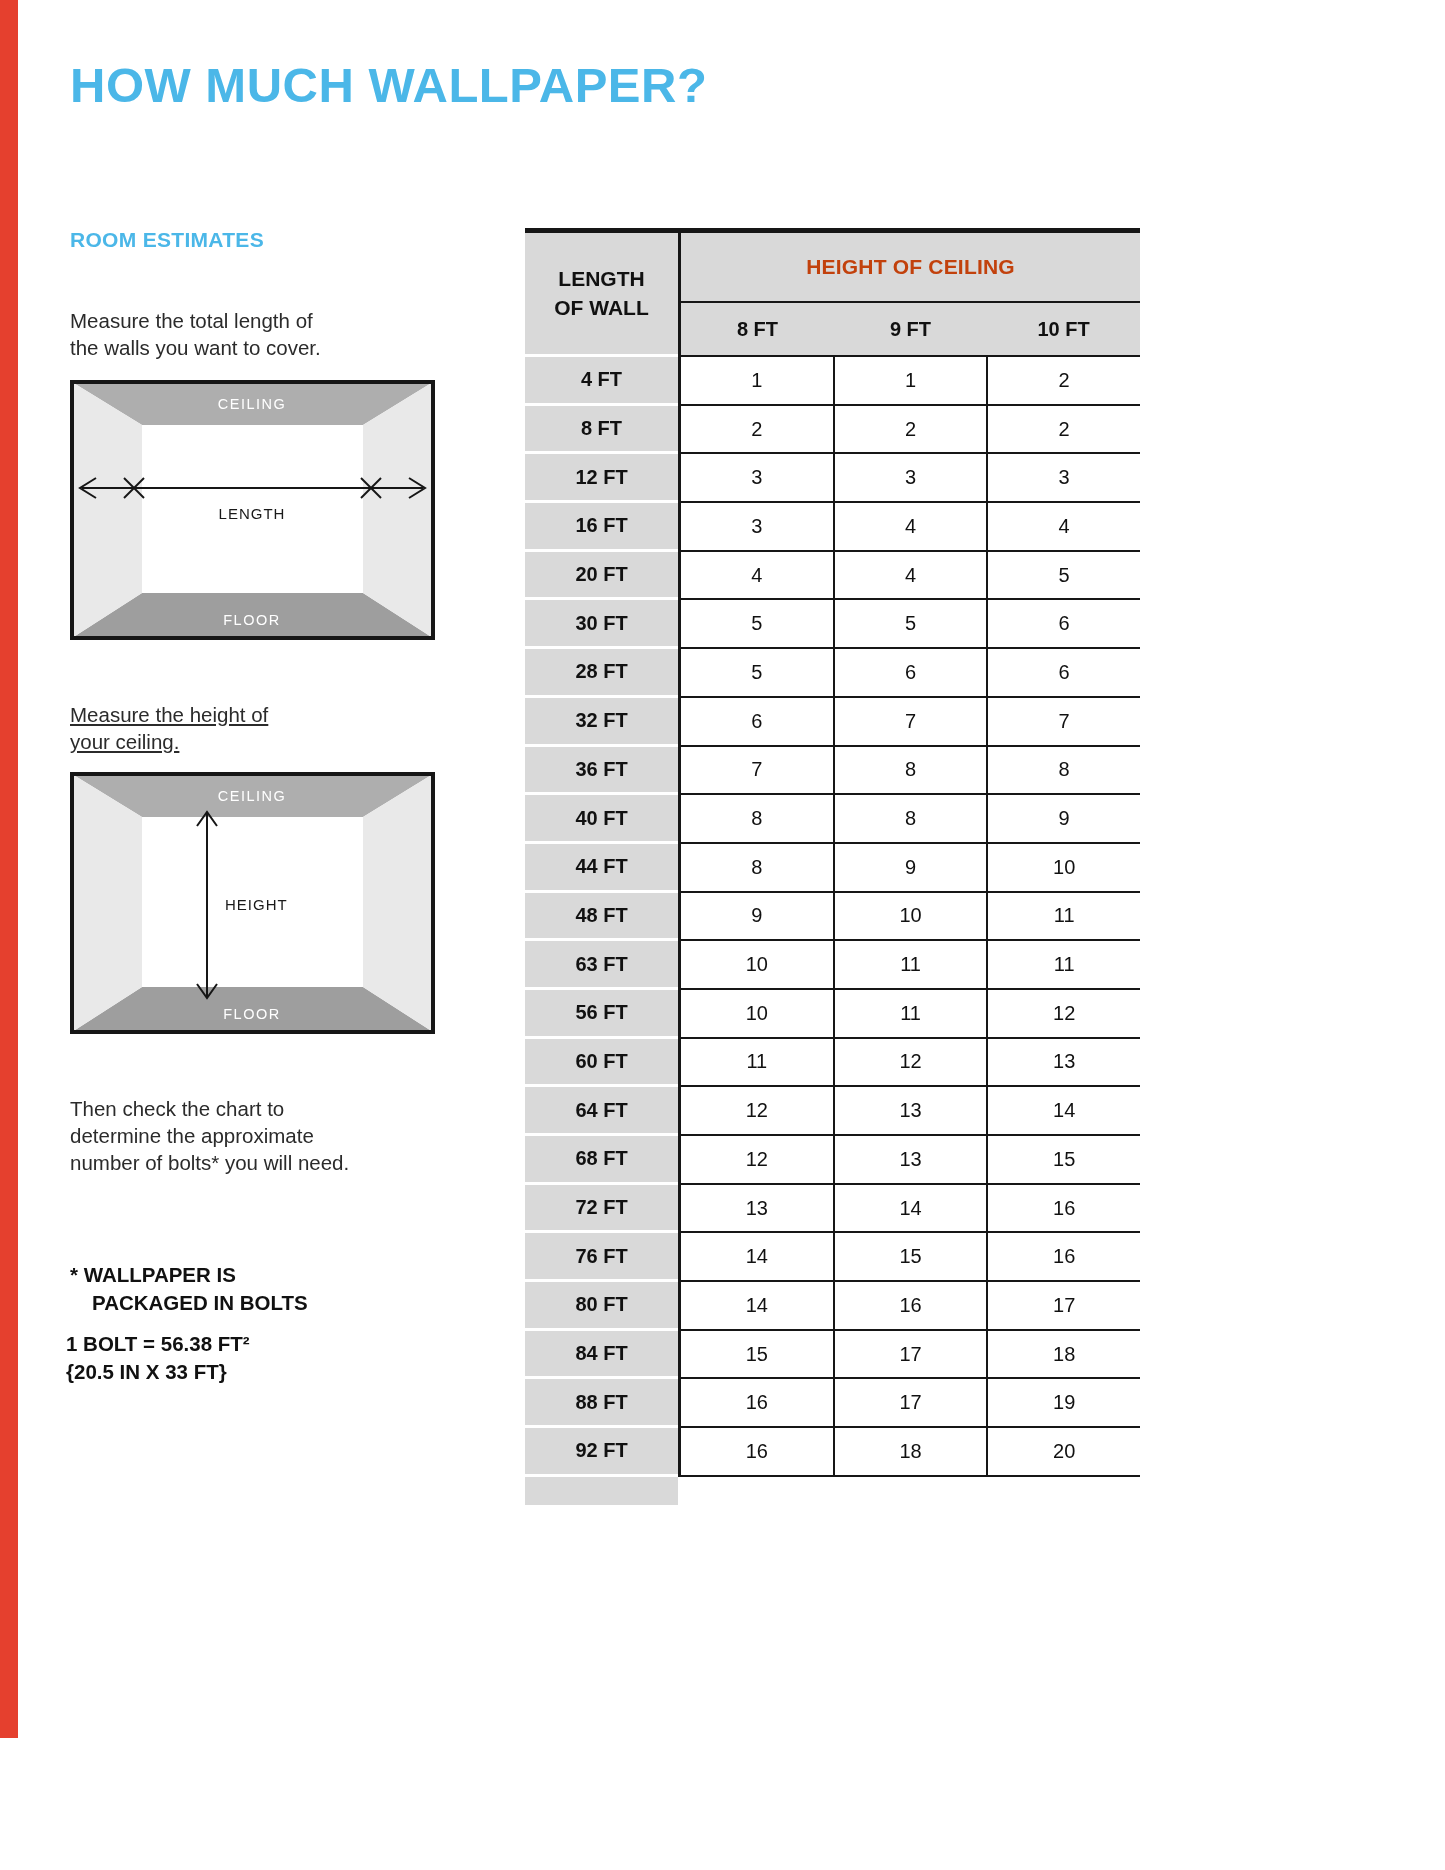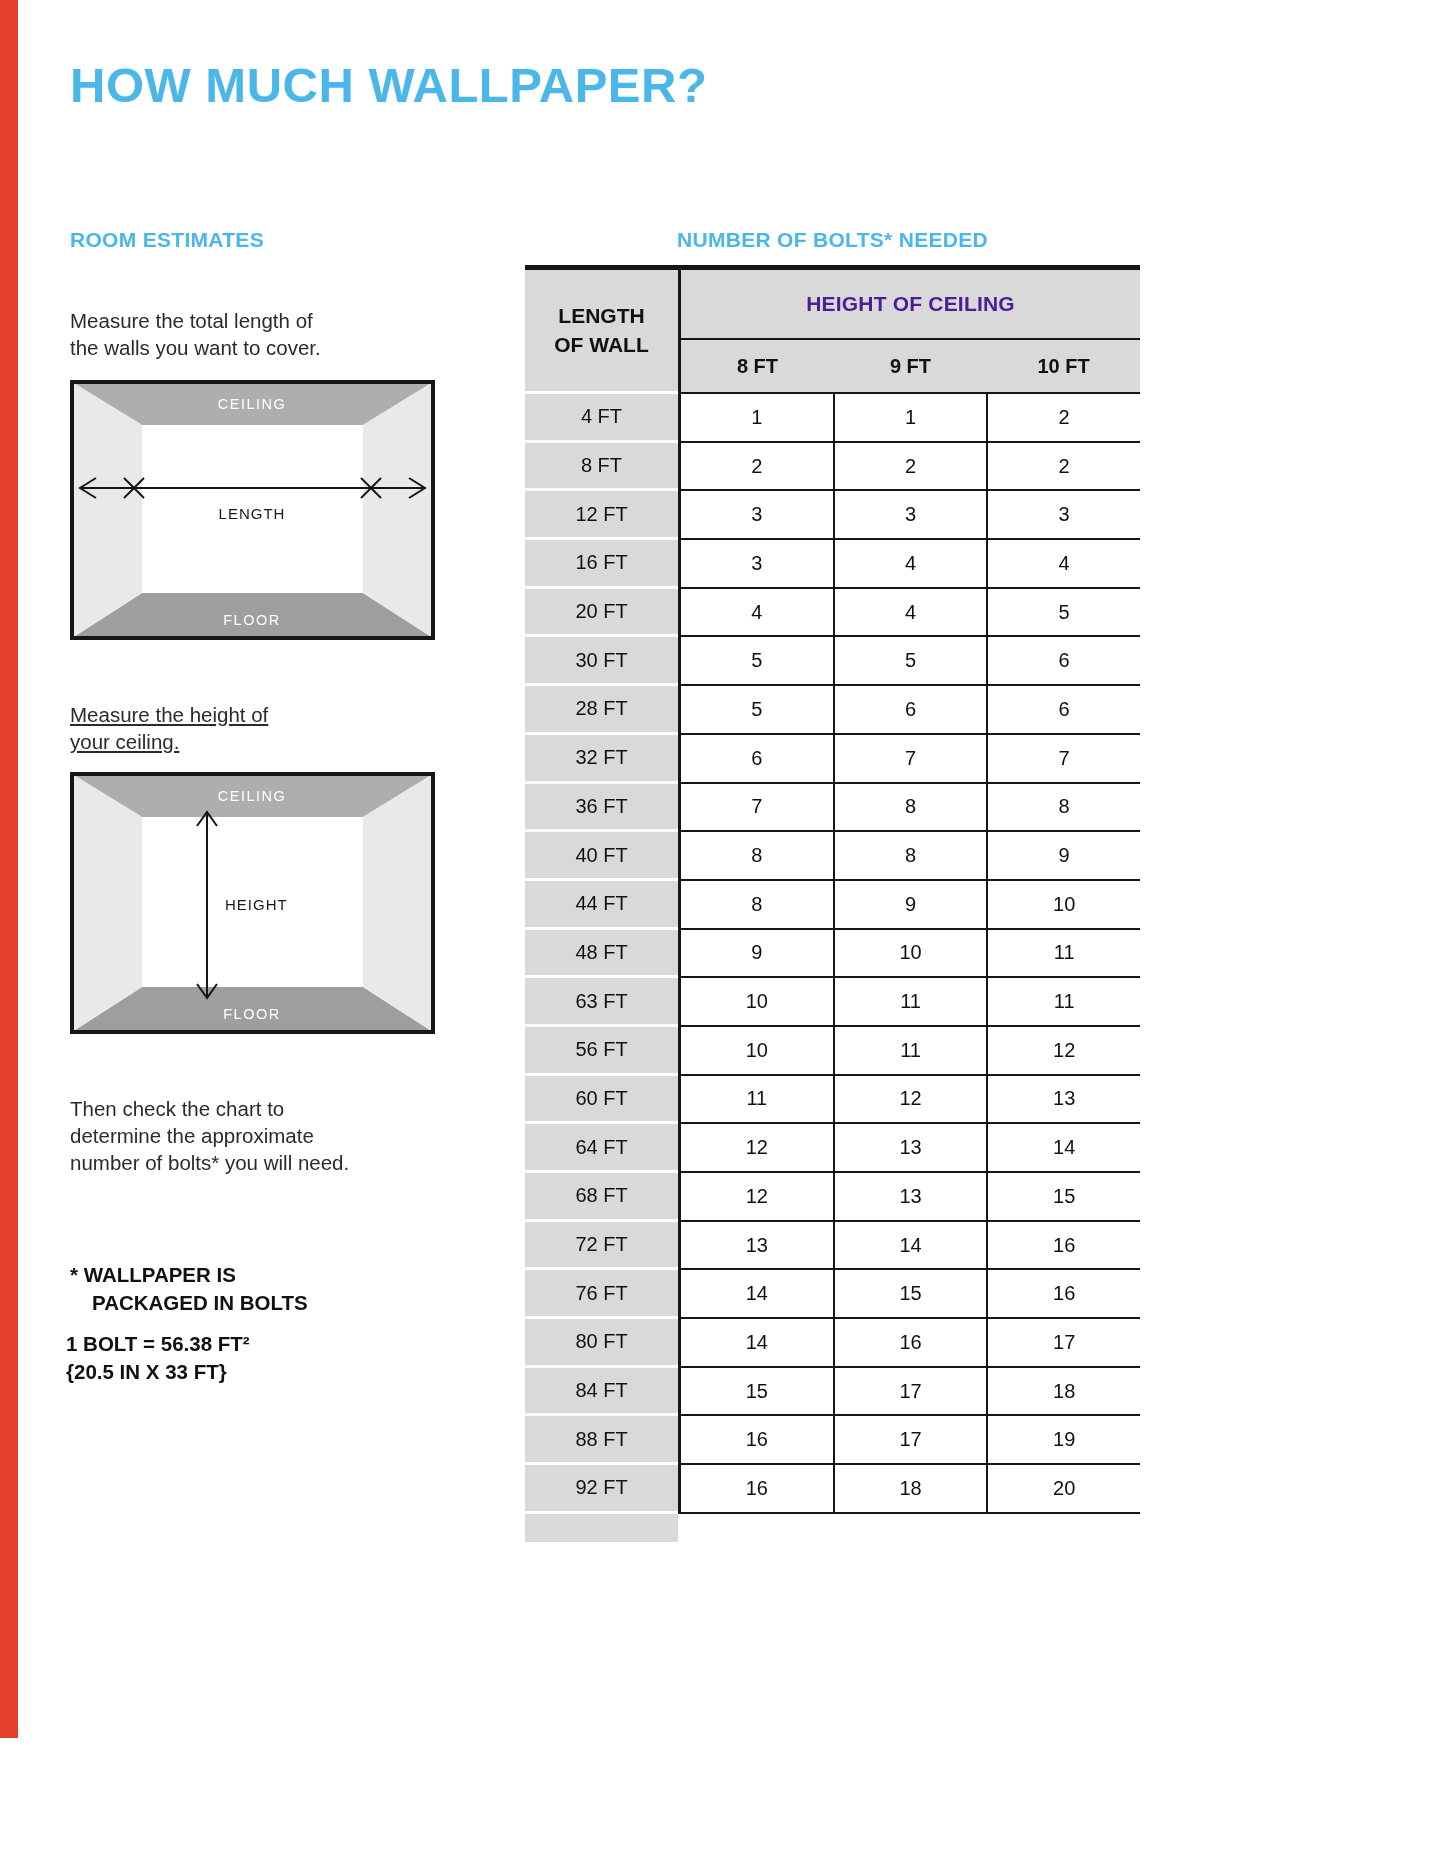--- a/index.html
+++ b/index.html
@@ -51,28 +51,28 @@
 
   .len-header {
     height:124px; box-sizing:border-box; border-bottom:3px solid #ffffff;
     background:#d9d9d9; display:flex; align-items:center; justify-content:center;
     text-align:center; font-weight:bold; font-size:21px; line-height:1.35;
     white-space:pre-line; color:#111;
   }
   .len-cell {
     height:48.7px; box-sizing:border-box; border-bottom:3px solid #ffffff;
     background:#d9d9d9; display:flex; align-items:center; justify-content:center;
-    font-weight:normal; font-size:20px; color:#111;
+    font-weight:bold; font-size:20px; color:#111;
   }
   .len-footer-pad { height:28px; background:#d9d9d9; }
 
   .group-header {
     height:70px; box-sizing:border-box; border-bottom:2px solid #161616;
     background:#d9d9d9; display:flex; align-items:center; justify-content:center;
-    font-weight:bold; font-size:21px; color:#4c1d95; letter-spacing:0.2px;
+    font-weight:bold; font-size:21px; color:#c2410c; letter-spacing:0.2px;
   }
   .sub-header {
     height:54px; box-sizing:border-box; border-bottom:2px solid #161616;
     background:#d9d9d9; display:flex;
   }
   .sub-cell {
     flex:1; display:flex; align-items:center; justify-content:center;
     font-weight:bold; font-size:20px; color:#111;
   }
 
@@ -148,21 +148,20 @@
     <div>* WALLPAPER IS</div>
     <div class="indent">PACKAGED IN BOLTS</div>
   </div>
 
   <div class="bolt-info">
     <div>1 BOLT = 56.38 FT²</div>
     <div>{20.5 IN X 33 FT}</div>
   </div>
 
   <div class="bolt-section">
-    <div class="table-heading">NUMBER OF BOLTS* NEEDED</div>
     <div class="bolt-table">
       <div class="len-col">
         <div class="len-header">LENGTH
 OF WALL</div>
         <div class="len-cells">
             <div class="len-cell">4 FT</div>
             <div class="len-cell">8 FT</div>
             <div class="len-cell">12 FT</div>
             <div class="len-cell">16 FT</div>
             <div class="len-cell">20 FT</div>

